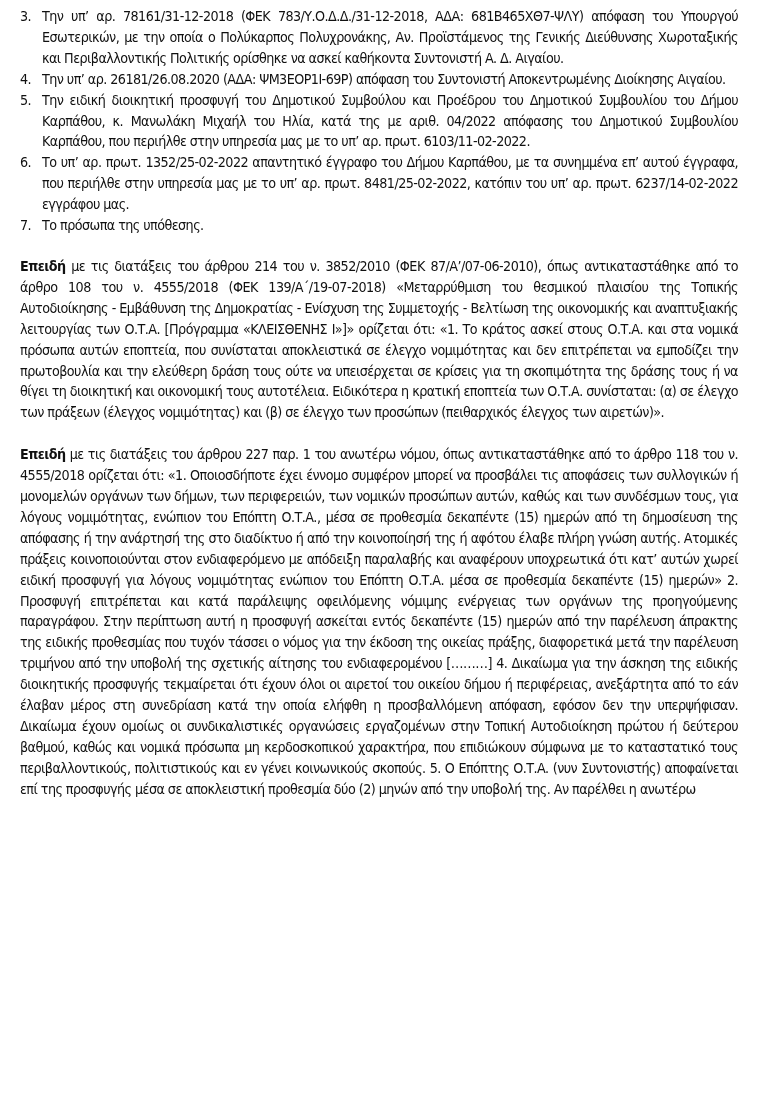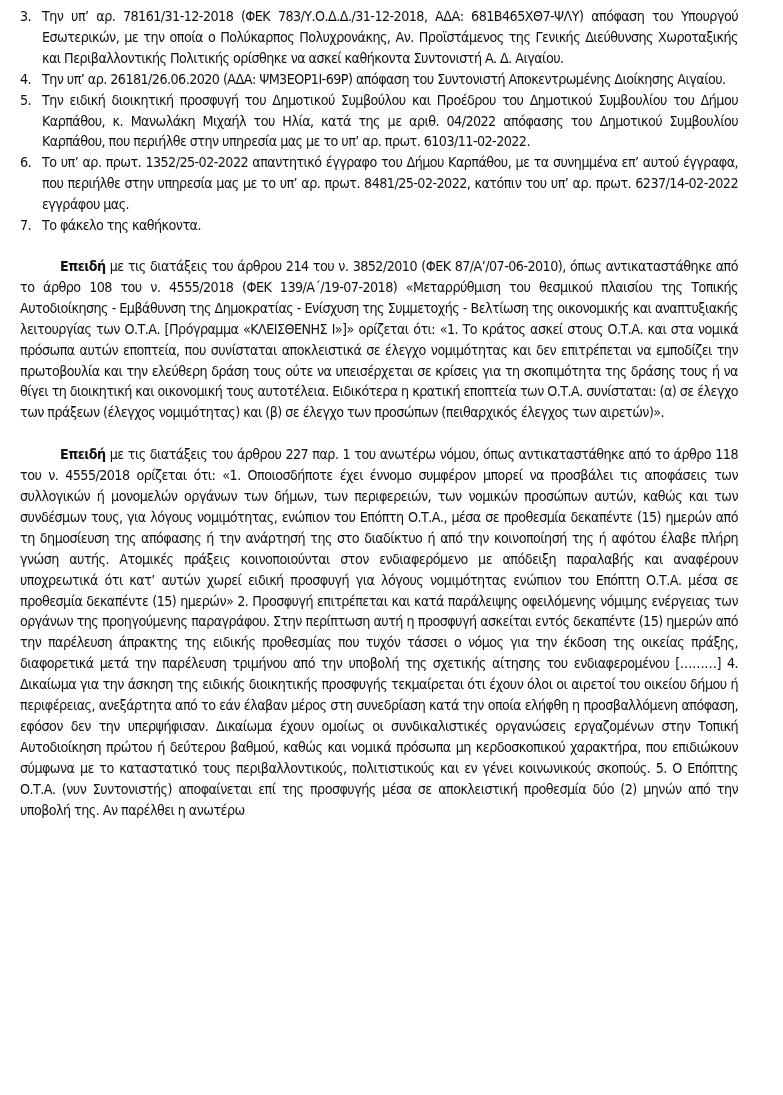--- a/index.html
+++ b/index.html
@@ -8,31 +8,31 @@
   .page { position: absolute; left: 20px; top: 6px; width: 718px;
           font-size: 14.2px; line-height: 20.9px; letter-spacing: -0.55px;
           font-stretch: condensed; }
   ol.refs { margin: 0; padding: 0 0 0 22px; list-style: none; counter-reset: n 2; }
   ol.refs li { position: relative; text-align: justify; counter-increment: n; }
   ol.refs li .num { position: absolute; left: -22px; top: 0; }
   .kai { font-weight: bold; margin: 21px 0 0 22px; height: 21px; }
   p { margin: 0; text-align: justify; }
   .gap1 { margin-top: 20px; }
   .gap2 { margin-top: 21px; }
-  b { font-weight: bold; margin-left: 40px; }
+  b { font-weight: bold; }
 </style>
 </head>
 <body>
 
 <div class="page">
   <ol class="refs">
     <li><span class="num">3.</span><span>Την υπ’ αρ. 78161/31-12-2018 (ΦΕΚ 783/Υ.Ο.Δ.Δ./31-12-2018, ΑΔΑ: 681Β465ΧΘ7-ΨΛΥ) απόφαση του Υπουργού Εσωτερικών, με την οποία ο Πολύκαρπος Πολυχρονάκης, Αν. Προϊστάμενος της Γενικής Διεύθυνσης Χωροταξικής και Περιβαλλοντικής Πολιτικής ορίσθηκε να ασκεί καθήκοντα Συντονιστή Α. Δ. Αιγαίου.</span></li>
-    <li><span class="num">4.</span><span>Την υπ’ αρ. 26181/26.06.2020 (ΑΔΑ: ΨΜ3ΕΟΡ1Ι-69Ρ) απόφαση του Συντονιστή Αποκεντρωμένης Διοίκησης Αιγαίου.</span></li>
+    <li><span class="num">4.</span><span>Την υπ’ αρ. 26181/26.08.2020 (ΑΔΑ: ΨΜ3ΕΟΡ1Ι-69Ρ) απόφαση του Συντονιστή Αποκεντρωμένης Διοίκησης Αιγαίου.</span></li>
     <li><span class="num">5.</span><span>Την ειδική διοικητική προσφυγή του Δημοτικού Συμβούλου και Προέδρου του Δημοτικού Συμβουλίου του Δήμου Καρπάθου, κ. Μανωλάκη Μιχαήλ του Ηλία, κατά της με αριθ. 04/2022 απόφασης του Δημοτικού Συμβουλίου Καρπάθου, που περιήλθε στην υπηρεσία μας με το υπ’ αρ. πρωτ. 6103/11-02-2022.</span></li>
     <li><span class="num">6.</span><span>Το υπ’ αρ. πρωτ. 1352/25-02-2022 απαντητικό έγγραφο του Δήμου Καρπάθου, με τα συνημμένα επ’ αυτού έγγραφα, που περιήλθε στην υπηρεσία μας με το υπ’ αρ. πρωτ. 8481/25-02-2022, κατόπιν του υπ’ αρ. πρωτ. 6237/14-02-2022 εγγράφου μας.</span></li>
-    <li><span class="num">7.</span><span>Το φάκελο της καθήκοντα.</span></li>
+    <li><span class="num">7.</span><span>Το πρόσωπα της υπόθεσης.</span></li>
   </ol>
 
 
   <p class="gap1"><b>Επειδή</b><span> με τις διατάξεις του άρθρου 214 του ν. 3852/2010 (ΦΕΚ 87/Α’/07-06-2010), όπως αντικαταστάθηκε από το άρθρο 108 του ν. 4555/2018 (ΦΕΚ 139/Α΄/19-07-2018) «Μεταρρύθμιση του θεσμικού πλαισίου της Τοπικής Αυτοδιοίκησης - Εμβάθυνση της Δημοκρατίας - Ενίσχυση της Συμμετοχής - Βελτίωση της οικονομικής και αναπτυξιακής λειτουργίας των Ο.Τ.Α. [Πρόγραμμα «ΚΛΕΙΣΘΕΝΗΣ Ι»]» ορίζεται ότι: «1. Το κράτος ασκεί στους Ο.Τ.Α. και στα νομικά πρόσωπα αυτών εποπτεία, που συνίσταται αποκλειστικά σε έλεγχο νομιμότητας και δεν επιτρέπεται να εμποδίζει την πρωτοβουλία και την ελεύθερη δράση τους ούτε να υπεισέρχεται σε κρίσεις για τη σκοπιμότητα της δράσης τους ή να θίγει τη διοικητική και οικονομική τους αυτοτέλεια. Ειδικότερα η κρατική εποπτεία των Ο.Τ.Α. συνίσταται: (α) σε έλεγχο των πράξεων (έλεγχος νομιμότητας) και (β) σε έλεγχο των προσώπων (πειθαρχικός έλεγχος των αιρετών)».</span></p>
 
   <p class="gap2"><b>Επειδή</b><span> με τις διατάξεις του άρθρου 227 παρ. 1 του ανωτέρω νόμου, όπως αντικαταστάθηκε από το άρθρο 118 του ν. 4555/2018 ορίζεται ότι: «1. Οποιοσδήποτε έχει έννομο συμφέρον μπορεί να προσβάλει τις αποφάσεις των συλλογικών ή μονομελών οργάνων των δήμων, των περιφερειών, των νομικών προσώπων αυτών, καθώς και των συνδέσμων τους, για λόγους νομιμότητας, ενώπιον του Επόπτη Ο.Τ.Α., μέσα σε προθεσμία δεκαπέντε (15) ημερών από τη δημοσίευση της απόφασης ή την ανάρτησή της στο διαδίκτυο ή από την κοινοποίησή της ή αφότου έλαβε πλήρη γνώση αυτής. Ατομικές πράξεις κοινοποιούνται στον ενδιαφερόμενο με απόδειξη παραλαβής και αναφέρουν υποχρεωτικά ότι κατ’ αυτών χωρεί ειδική προσφυγή για λόγους νομιμότητας ενώπιον του Επόπτη Ο.Τ.Α. μέσα σε προθεσμία δεκαπέντε (15) ημερών» 2. Προσφυγή επιτρέπεται και κατά παράλειψης οφειλόμενης νόμιμης ενέργειας των οργάνων της προηγούμενης παραγράφου. Στην περίπτωση αυτή η προσφυγή ασκείται εντός δεκαπέντε (15) ημερών από την παρέλευση άπρακτης της ειδικής προθεσμίας που τυχόν τάσσει ο νόμος για την έκδοση της οικείας πράξης, διαφορετικά μετά την παρέλευση τριμήνου από την υποβολή της σχετικής αίτησης του ενδιαφερομένου [………] 4.  Δικαίωμα για την άσκηση της ειδικής διοικητικής προσφυγής τεκμαίρεται ότι έχουν όλοι οι αιρετοί του οικείου δήμου ή περιφέρειας, ανεξάρτητα από το εάν έλαβαν μέρος στη συνεδρίαση κατά την οποία ελήφθη η προσβαλλόμενη απόφαση, εφόσον δεν την υπερψήφισαν. Δικαίωμα έχουν ομοίως οι συνδικαλιστικές οργανώσεις εργαζομένων στην Τοπική Αυτοδιοίκηση πρώτου ή δεύτερου βαθμού, καθώς και νομικά πρόσωπα μη κερδοσκοπικού χαρακτήρα, που επιδιώκουν σύμφωνα με το καταστατικό τους περιβαλλοντικούς, πολιτιστικούς και εν γένει κοινωνικούς σκοπούς. 5. Ο Επόπτης Ο.Τ.Α. (νυν Συντονιστής) αποφαίνεται επί της προσφυγής μέσα σε αποκλειστική προθεσμία δύο (2) μηνών από την υποβολή της. Αν παρέλθει η ανωτέρω</span></p>
 </div>
 
 </body></html>

